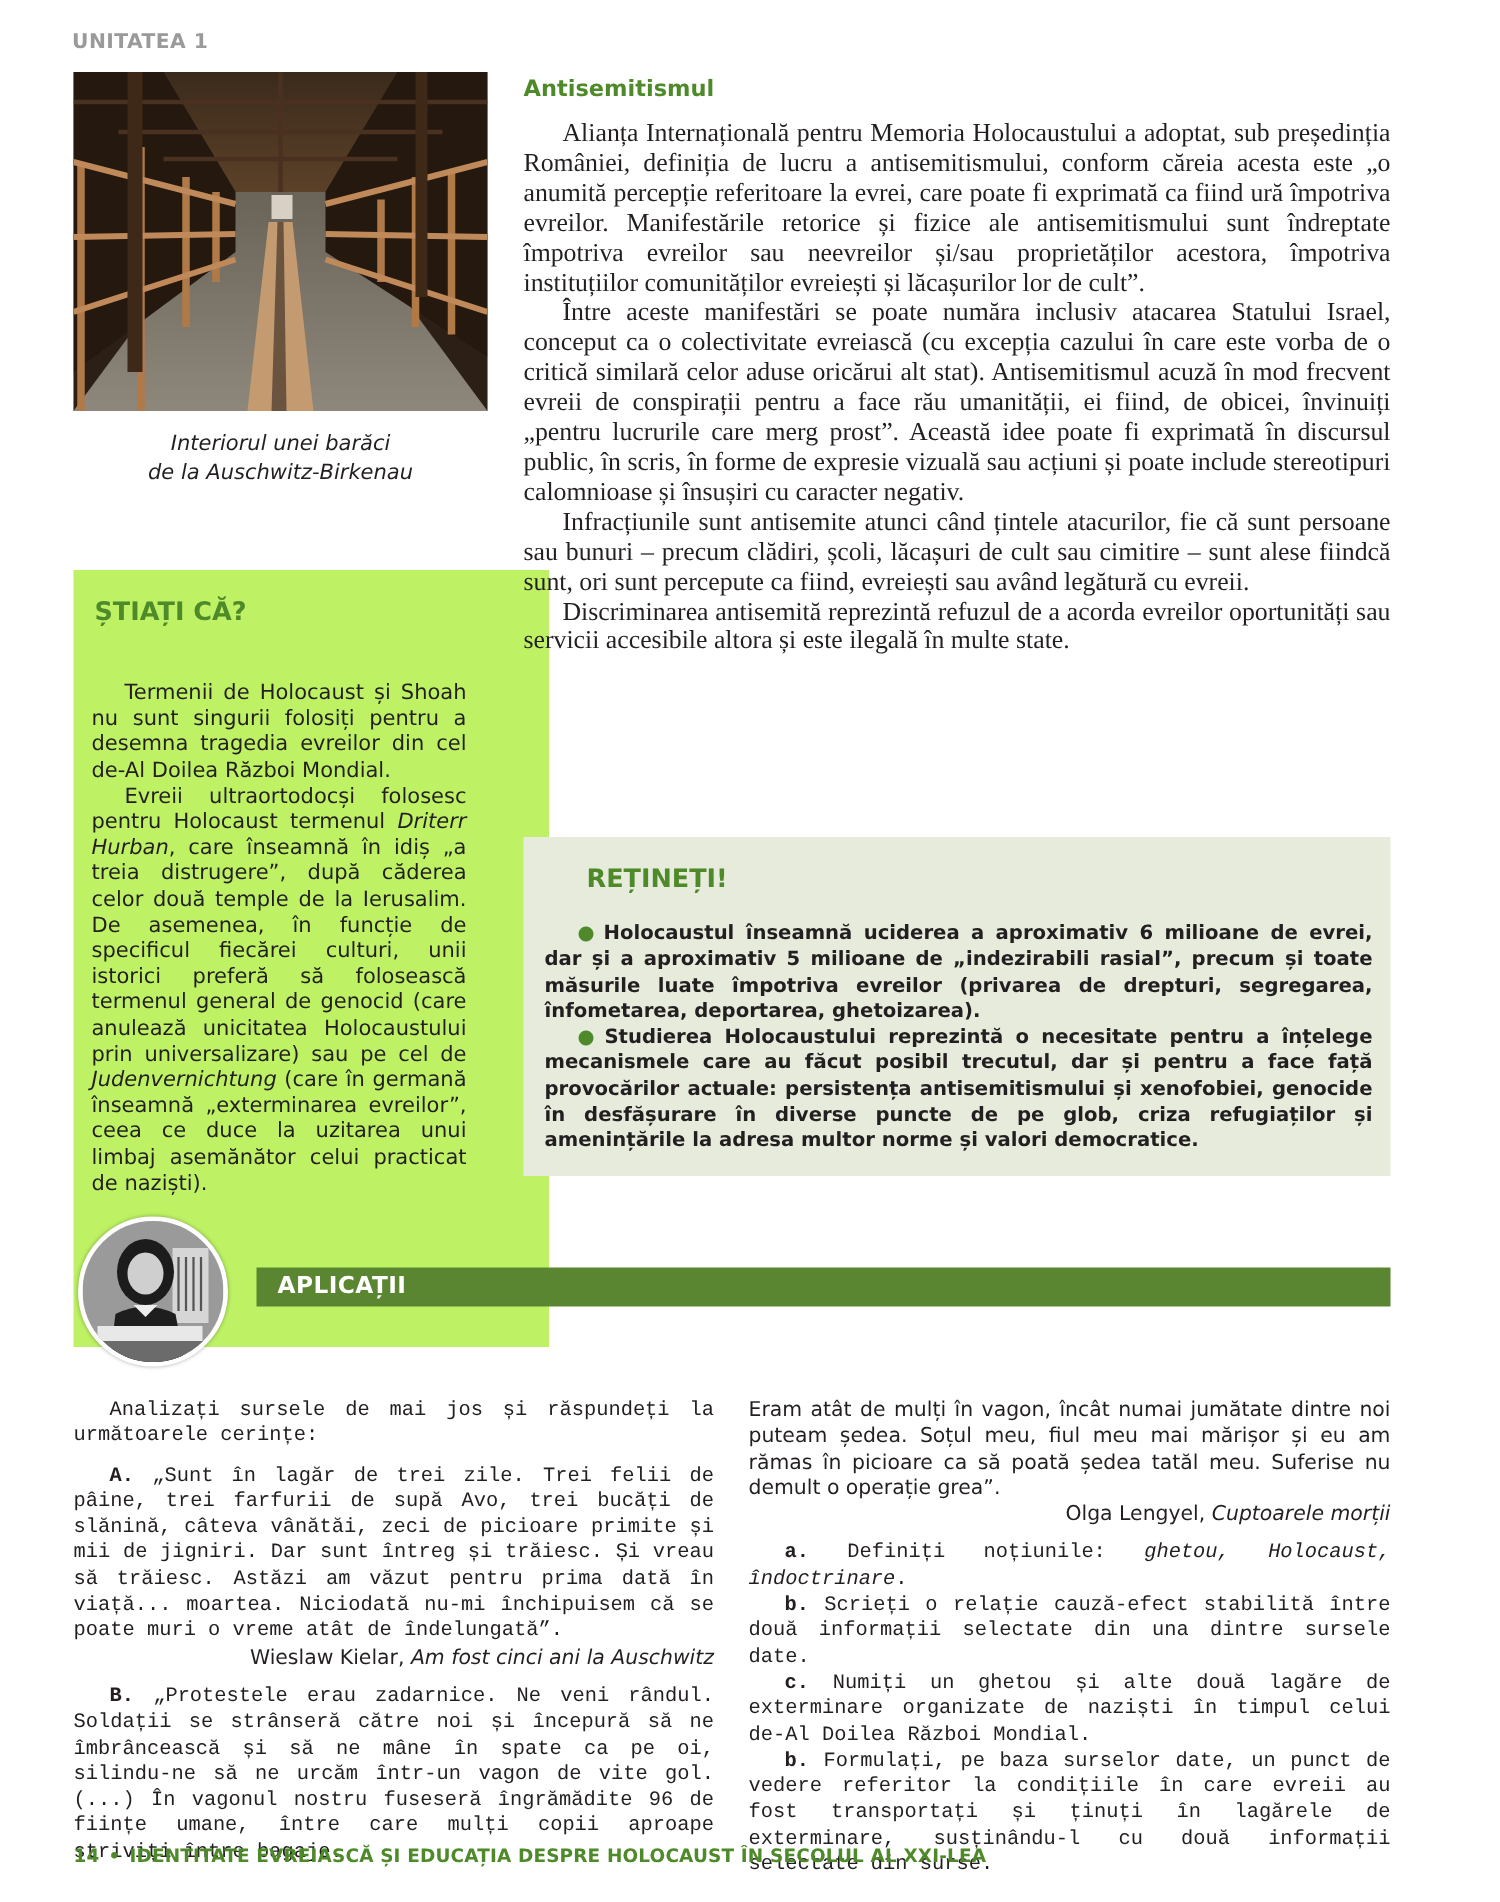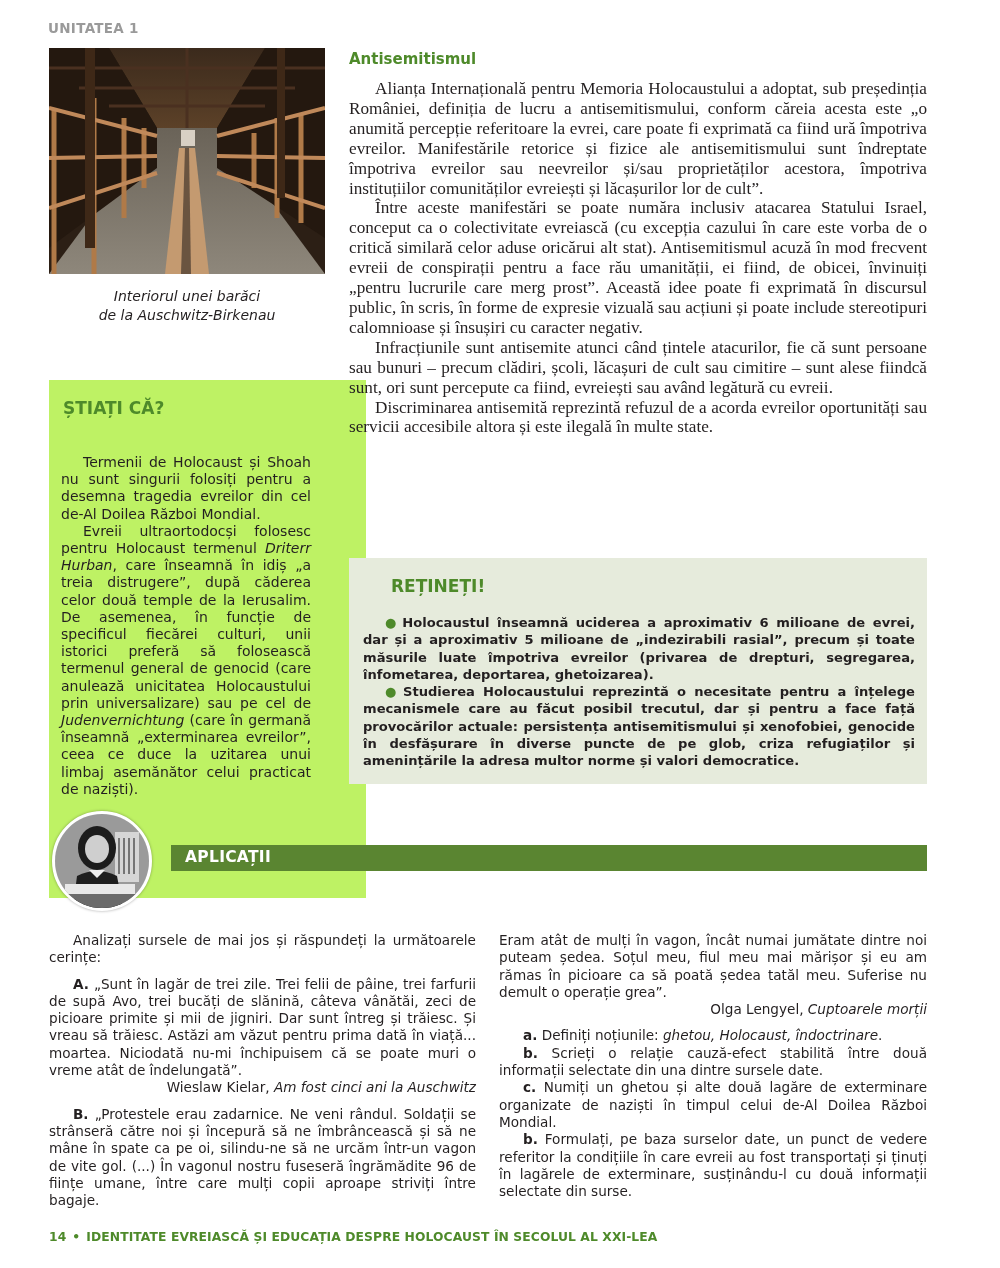--- a/index.html
+++ b/index.html
@@ -34,21 +34,21 @@
   
   .portrait { left: 52px; top: 811px; width: 94px; height: 94px; border-radius: 50%; background: #ececec; box-shadow: 0 0 3px rgba(0,0,0,0.35); overflow: hidden; border: 3px solid #ffffff; }
   .portrait svg { display: block; width: 100%; height: 100%; }
   .aplicatii-bar { left: 171px; top: 845px; width: 756px; height: 26px; background: #5a8531; }
   .aplicatii-label { position: absolute; left: 14px; top: 3px; font-family: "DejaVu Sans", sans-serif; font-weight: bold; color: #ffffff; font-size: 15.5px; letter-spacing: 0.3px; }
 
   .col { font-size: 13.6px; line-height: 17.3px; text-align: justify; color: #231f20; }
   .col-left { left: 49px; top: 932px; width: 427px; }
   .col-right { left: 499px; top: 932px; width: 428px; }
   .col p { margin: 0; }
-  .indent { text-indent: 24px; }
+  .indent { text-indent: 24px; font-family: Liberation Mono, monospace; }
   .gap { margin-top: 9px !important; }
   .attrib { text-align: right; }
   .bold { font-weight: bold; }
 
   .footer { left: 49px; top: 1230px; font-family: "DejaVu Sans", sans-serif; font-weight: bold; color: #4e8a2a; font-size: 12.3px; letter-spacing: 0.1px; }
   .footer .dot { margin: 0 6px; }
 </style>
 </head>
 <body>
 

